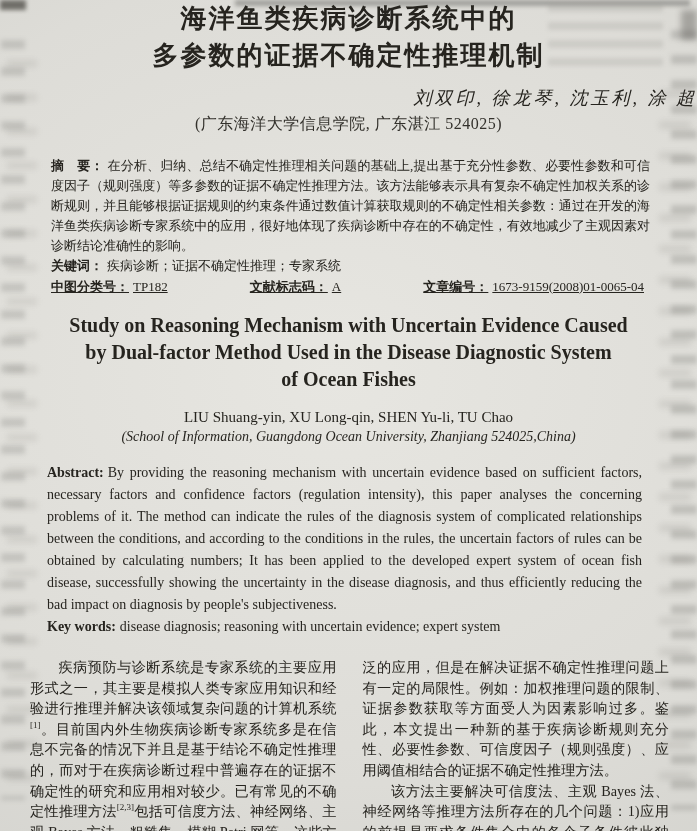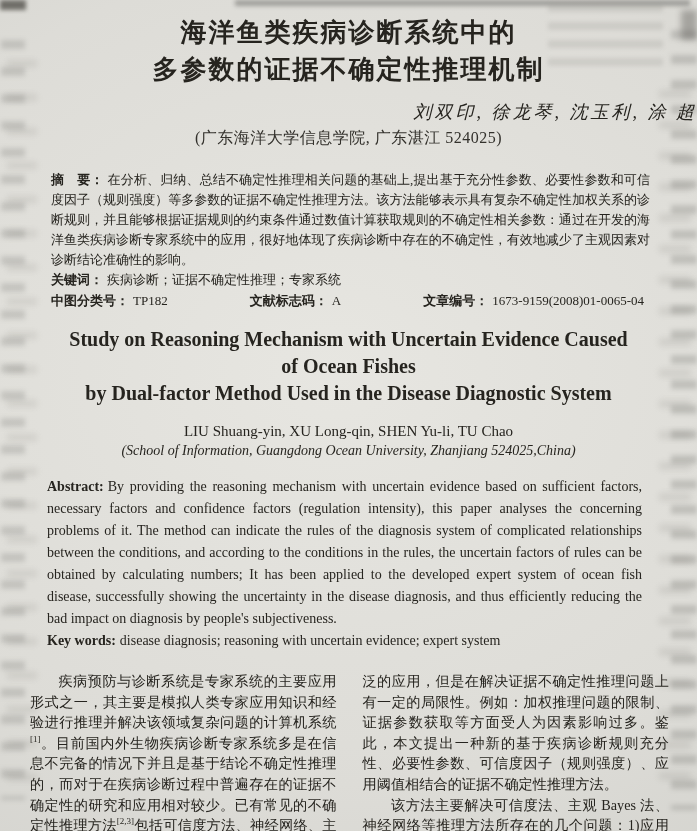--- a/index.html
+++ b/index.html
@@ -27,30 +27,30 @@
   .noise-right2{right:6px;top:90px;width:32px;height:700px;
     background:repeating-linear-gradient(to bottom, rgba(118,116,110,.35) 0 8px, transparent 8px 31px);
     filter:blur(3px);opacity:.45;}
   .top-streak{left:235px;top:0;width:455px;height:6px;background:rgba(110,110,105,.55);filter:blur(2px);}
   .corner-tl{left:0;top:0;width:26px;height:10px;background:#55534e;filter:blur(2px);opacity:.8;}
   .corner-tr{right:0;top:10px;width:16px;height:30px;background:rgba(100,98,94,.45);filter:blur(3px);}
   .tr-bleed{right:34px;top:4px;width:115px;height:62px;
     background:repeating-linear-gradient(to bottom, rgba(145,143,137,.35) 0 8px, transparent 8px 18px);
     filter:blur(2px);opacity:.6;}
   
-  .content{position:absolute;left:0;top:0;width:697px;height:831px;padding-top:14px;box-sizing:border-box;}
+  .content{position:absolute;left:0;top:0;width:697px;height:831px;box-sizing:border-box;}
   .zh-title{margin:0;text-align:center;font-size:26px;line-height:37px;font-weight:bold;letter-spacing:2px;
     font-family:"Liberation Sans","DejaVu Sans",sans-serif;}
   .zh-title .line{display:block;}
   .zh-authors{margin-top:12px;text-align:right;font-size:18px;letter-spacing:3px;font-style:italic;height:24px;}
   .zh-affil{margin-top:4px;text-align:center;font-size:16px;letter-spacing:.5px;color:#33312c;}
   .zh-abstract{margin:21px 47px 0 51px;font-size:13px;line-height:20px;text-align:justify;}
   .zh-abstract p{margin:0;}
   .lbl{font-weight:bold;margin-right:4px;}
-  .meta-row{display:flex;justify-content:space-between;margin-top:1px;font-size:13px;line-height:20px;padding-right:6px;}
+  .meta-row{display:flex;justify-content:space-between;margin-top:1px;font-size:13px;line-height:20px;padding-right:6px;text-decoration:underline;}
   .en-title{margin:15px 30px 16px;text-align:center;font-size:20px;line-height:27px;font-weight:bold;}
   .en-title .line{display:block;}
   .en-authors{margin-top:7px;text-align:center;font-size:15px;height:20px;}
   .en-affil{text-align:center;font-size:14px;font-style:italic;height:20px;}
   .en-abstract{margin:13px 55px 0 47px;font-size:14px;line-height:22px;text-align:justify;}
   .en-abstract p{margin:0;}
   .body-cols{display:flex;gap:26px;margin:19px 28px 0 30px;
     font-size:14.2px;line-height:20.6px;text-align:justify;}
   .col{flex:1;min-width:0;}
   .col p{margin:0;}
@@ -86,22 +86,22 @@
       <p><span class="lbl">关键词：</span><span>疾病诊断；证据不确定性推理；专家系统</span></p>
       <div class="meta-row">
         <span><span class="lbl">中图分类号：</span><span>TP182</span></span>
         <span><span class="lbl">文献标志码：</span><span>A</span></span>
         <span><span class="lbl">文章编号：</span><span>1673-9159(2008)01-0065-04</span></span>
       </div>
     </div>
 
     <h2 class="en-title">
       <span class="line">Study on Reasoning Mechanism with Uncertain Evidence Caused</span>
+      <span class="line">by Dual-factor Method Used in the Disease Diagnostic System</span>
       <span class="line">of Ocean Fishes</span>
-      <span class="line">by Dual-factor Method Used in the Disease Diagnostic System</span>
     </h2>
 
     <div class="en-authors">LIU Shuang-yin, XU Long-qin, SHEN Yu-li, TU Chao</div>
     <div class="en-affil">(School of Information, Guangdong Ocean University, Zhanjiang 524025,China)</div>
 
     <div class="en-abstract">
       <p><span class="lbl">Abstract:</span><span>By providing the reasoning mechanism with uncertain evidence based on sufficient factors, necessary factors and confidence factors (regulation intensity), this paper analyses the concerning problems of it. The method can indicate the rules of the diagnosis system of complicated relationships between the conditions, and according to the conditions in the rules, the uncertain factors of rules can be obtained by calculating numbers; It has been applied to the developed expert system of ocean fish disease, successfully showing the uncertainty in the disease diagnosis, and thus efficiently reducing the bad impact on diagnosis by people's subjectiveness.</span></p>
       <p><span class="lbl">Key words:</span><span>disease diagnosis; reasoning with uncertain evidence; expert system</span></p>
     </div>
 

